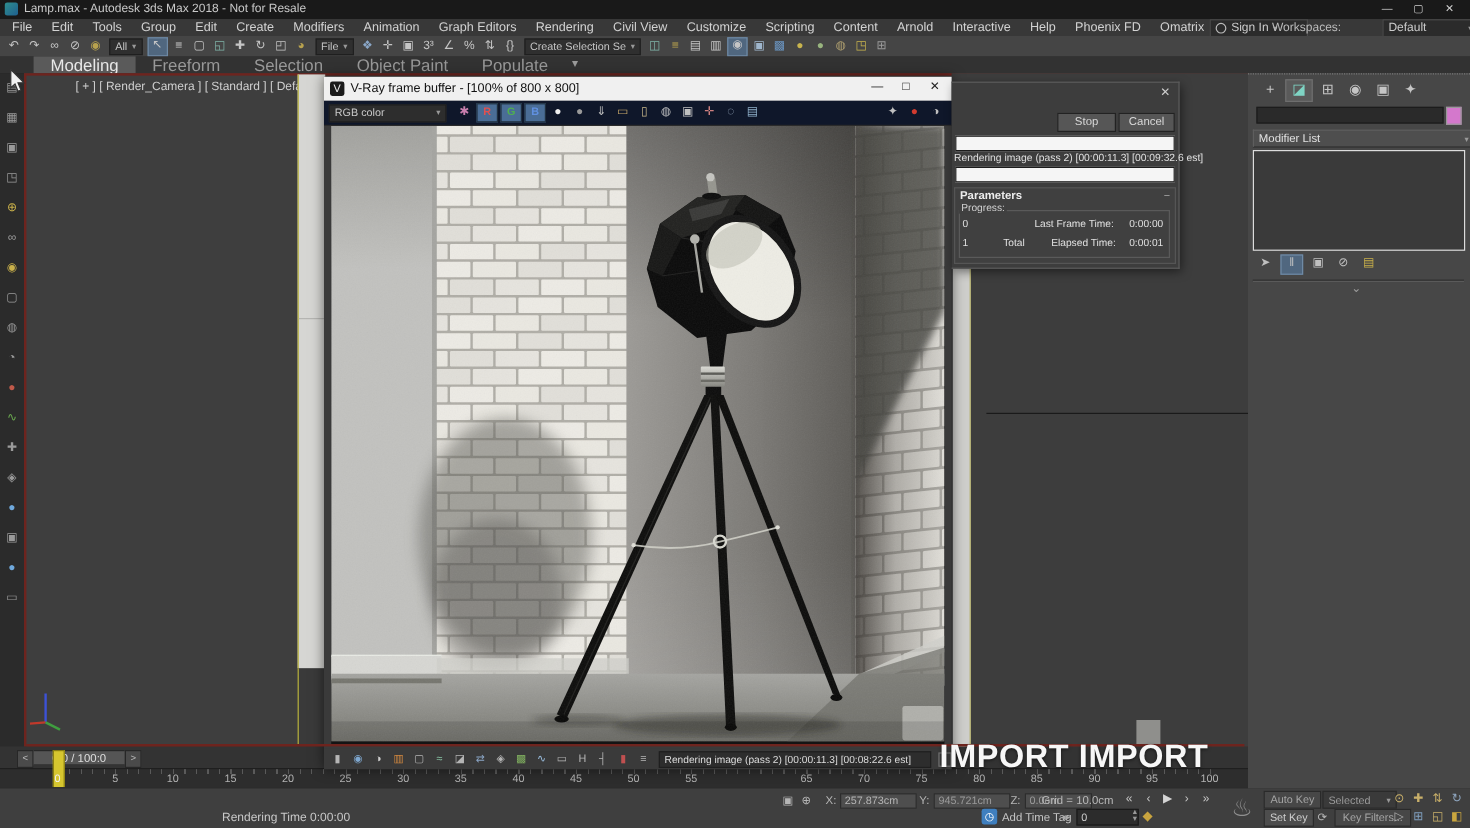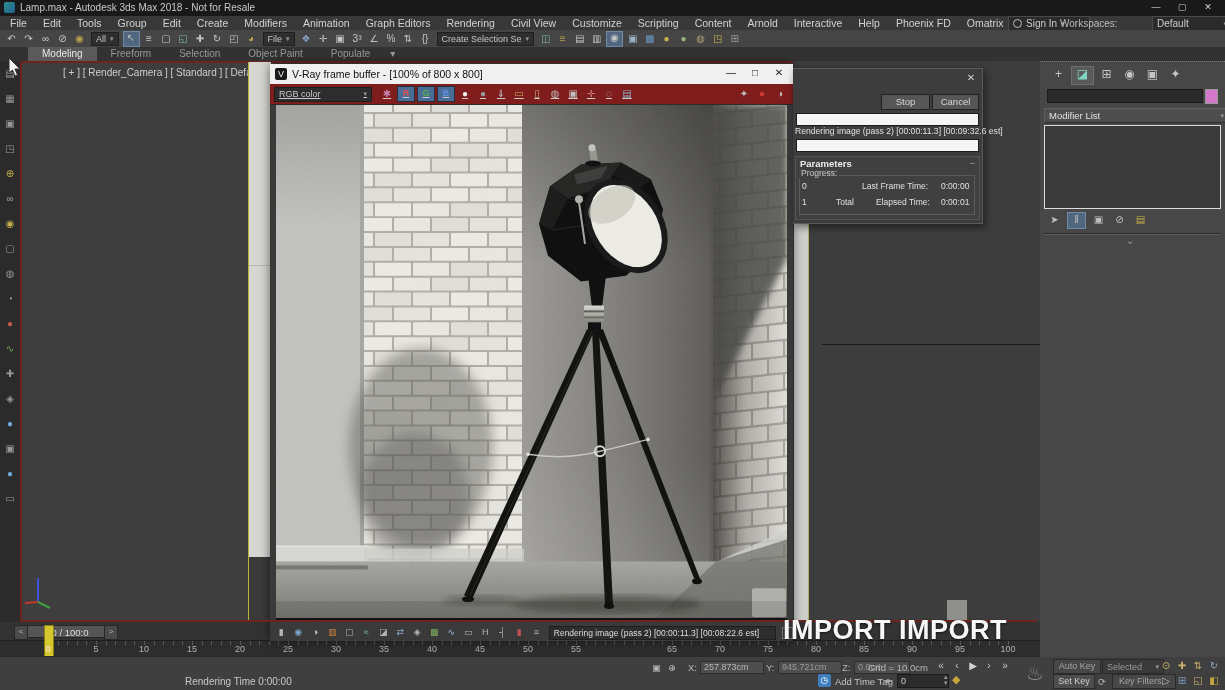--- a/index.html
+++ b/index.html
@@ -20,42 +20,42 @@
   .ws-label{left:1060px;top:2px;font-size:10px;color:#bbb;}
   .ws-dd{left:1152px;top:0px;width:70px;height:13px;background:#2b2b2b;border:1px solid #4a4a4a;font-size:10px;padding:0 4px;display:flex;justify-content:space-between;align-items:center;}
   .toolbar{left:0;top:30px;width:1225px;height:17px;background:#454545;border-bottom:1px solid #303030;display:flex;align-items:center;padding-left:3px;}
   .tbtn{width:15px;height:14px;margin:0 1px;text-align:center;line-height:14px;font-size:10px;color:#c5c5c5;}
   .tbtn.active{background:#5c7everride;}
   .tbtn.active{background:#50677f;border:1px solid #6f8aa5;line-height:12px;}
   .tool-dd{height:12px;background:#2f2f2f;border:1px solid #1f1f1f;font-size:9px;color:#c5c5c5;display:flex;align-items:center;gap:4px;padding:0 4px;margin:0 3px;white-space:nowrap;}
   .dd-arr{font-size:7px;color:#999;}
   .ribbon{left:0;top:47px;width:1225px;height:14px;background:#323232;border-bottom:1px solid #252525;display:flex;align-items:center;}
   #ribbon-tabs{display:flex;height:14px;align-items:center;margin-left:28px;}
-  .ribbon-tab{padding:0 14px;font-size:10px;color:#989898;height:14px;line-height:14px;}
+  .ribbon-tab{padding:0 14px;font-size:14px;color:#989898;height:14px;line-height:14px;}
   .ribbon-tab.active{background:#5a5a5a;color:#e8e8e8;}
   
   .side-toolbar{left:0;top:61px;width:20px;height:564px;background:#2b2b2b;z-index:2;display:flex;flex-direction:column;align-items:center;padding-top:6px;}
   .sbtn{width:14px;height:14px;margin-bottom:11px;font-size:10px;line-height:14px;text-align:center;color:#9a9a9a;}
   .viewport{left:20px;top:61px;width:1017px;height:559px;background:#3e3e3e;border:2px solid #6e241e;z-index:1;}
   .vp-label{left:63px;top:67px;font-size:10px;color:#cfcfcf;z-index:2;}
   .redline{left:22px;top:620px;width:1015px;height:2px;background:#6e241e;z-index:6;}
   .strip-left{left:248px;top:62px;width:22px;height:495px;background:#d6d6d3;border-left:1px solid #b9b23e;z-index:3;}
   .strip-left-seam{left:249px;top:265px;width:21px;height:1px;background:#b5b5b2;z-index:3;}
   .strip-left-dark{left:248px;top:557px;width:22px;height:63px;background:#3a3a3a;border-left:1px solid #b9b23e;z-index:3;}
   .bg-panel-right{left:793px;top:61px;width:247px;height:561px;background:#3d3d3d;z-index:3;}
   .strip-right{left:1px;top:151px;width:14px;height:410px;background:#cfcfcc;border-right:1px solid #b3b069;position:absolute;}
   .bg-hline{left:29px;top:283px;width:218px;height:1px;background:#1a1a1a;position:absolute;}
   .bg-smallbox{left:154px;top:539px;width:20px;height:21px;background:#8f8f8c;position:absolute;}
   
   .vfb{left:270px;top:64px;width:523px;height:577px;z-index:5;box-shadow:0 0 10px rgba(0,0,0,.55);background:#3a3a3a;}
   .vfb-title{left:0;top:0;width:523px;height:20px;background:#f0f0f0;color:#111;font-size:10.5px;display:flex;align-items:center;}
   .vfb-logo{width:12px;height:12px;background:#1a1a1a;color:#eee;font-size:9px;line-height:12px;text-align:center;border-radius:2px;margin:0 5px;}
   #vfb-controls{position:absolute;right:2px;top:0;display:flex;}
   .vfbwbtn{width:24px;height:18px;text-align:center;font-size:10px;line-height:18px;color:#222;}
-  .vfb-tools{left:0;top:20px;width:523px;height:20px;background:#7f1d1d;border-bottom:1px solid #2b2b2b;display:flex;align-items:center;text-decoration:underline;}
+  .vfb-tools{left:0;top:20px;width:523px;height:20px;background:#0f172a;border-bottom:1px solid #2b2b2b;display:flex;align-items:center;}
   .vfb-dd{width:88px;height:13px;background:#2d2d2d;border:1px solid #1e1e1e;font-size:9px;color:#c9c9c9;display:flex;justify-content:space-between;align-items:center;padding:0 4px;margin:0 6px 0 4px;}
   .vbtn{width:16px;height:14px;margin:0 1px;text-align:center;line-height:14px;font-size:10px;color:#c0c0c0;}
   .vbtn.active{background:#4a6d96;border:1px solid #20303f;line-height:12px;font-weight:bold;font-size:9px;}
   .vfb-right-tools{position:absolute;right:4px;top:23px;display:flex;}
   .vfb-img{left:6px;top:41px;width:511px;height:515px;background:#141414;position:absolute;}
   .vfb-status{left:0;top:560px;width:523px;height:17px;background:#3a3a3a;display:flex;align-items:center;position:absolute;}
   .vsbtn{width:15px;height:13px;margin:0 1px;font-size:9px;line-height:13px;text-align:center;color:#b5b5b5;}
   .vfb-statusfield{width:235px;height:12px;background:#2d2d2d;border:1px solid #1f1f1f;font-size:8.5px;color:#ddd;padding:0 4px;line-height:12px;white-space:nowrap;overflow:hidden;margin-left:4px;}
   .vfb-statusbox{width:10px;height:10px;border:1px solid #777;margin-left:6px;}
   

